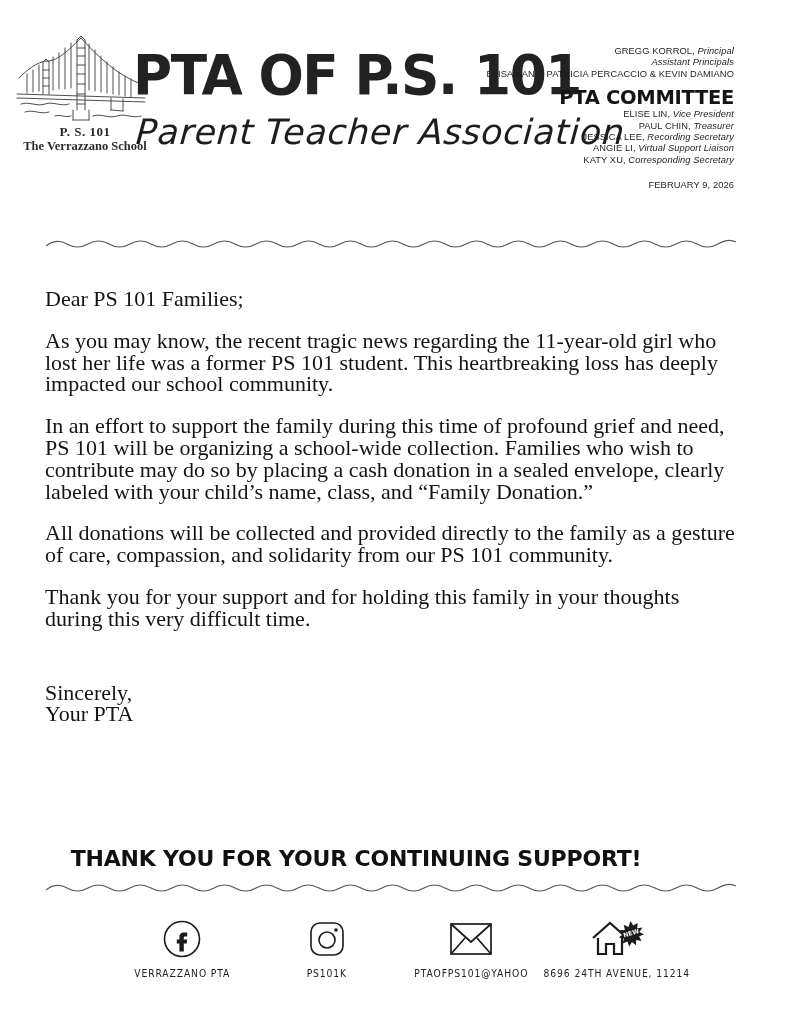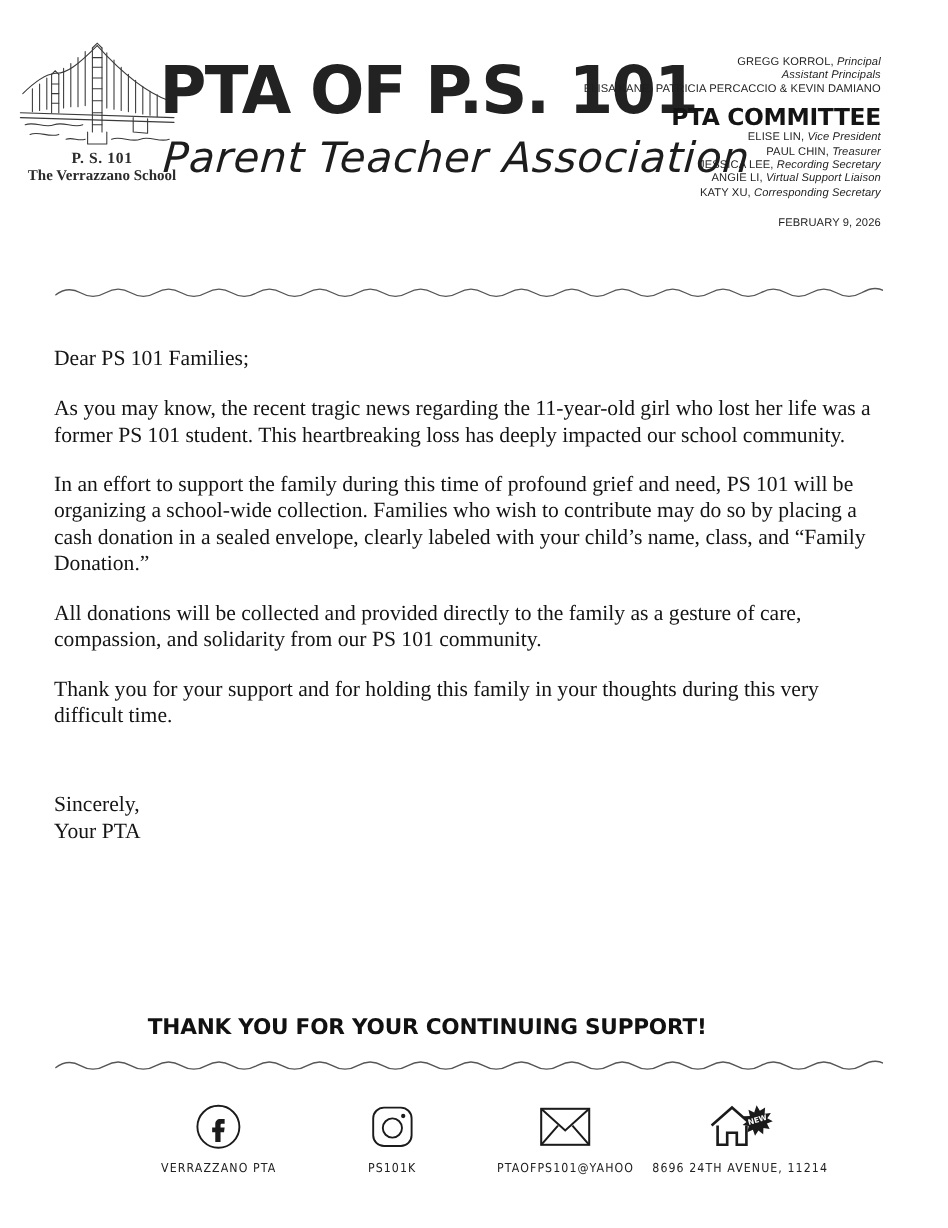--- a/index.html
+++ b/index.html
@@ -120,37 +120,37 @@
   }
   .wave-top { top: 236px; }
   .wave-bottom { top: 880px; }
 
   
   .letter {
     position: absolute;
     left: 45px; top: 288px;
     width: 692px;
     font-family: "Liberation Serif", serif;
-    font-size: 18px;
+    font-size: 22px;
     line-height: 21.8px;
     color: #141414;
   }
   .letter p { margin: 0 0 20px 0; }
   .letter p.sig { margin-bottom: 0; }
   .spacer-sig { height: 32px; }
 
   
   .thanks {
     position: absolute;
     left: 0; top: 846px;
     width: 712px;
     text-align: center;
     font-family: "DejaVu Sans", sans-serif;
     font-weight: bold;
-    font-size: 18px;
+    font-size: 22px;
     letter-spacing: -0.2px;
     color: #111111;
   }
 
   .social-row {
     position: absolute;
     left: 110px; top: 916px;
     width: 580px;
     display: flex;
     justify-content: space-between;

